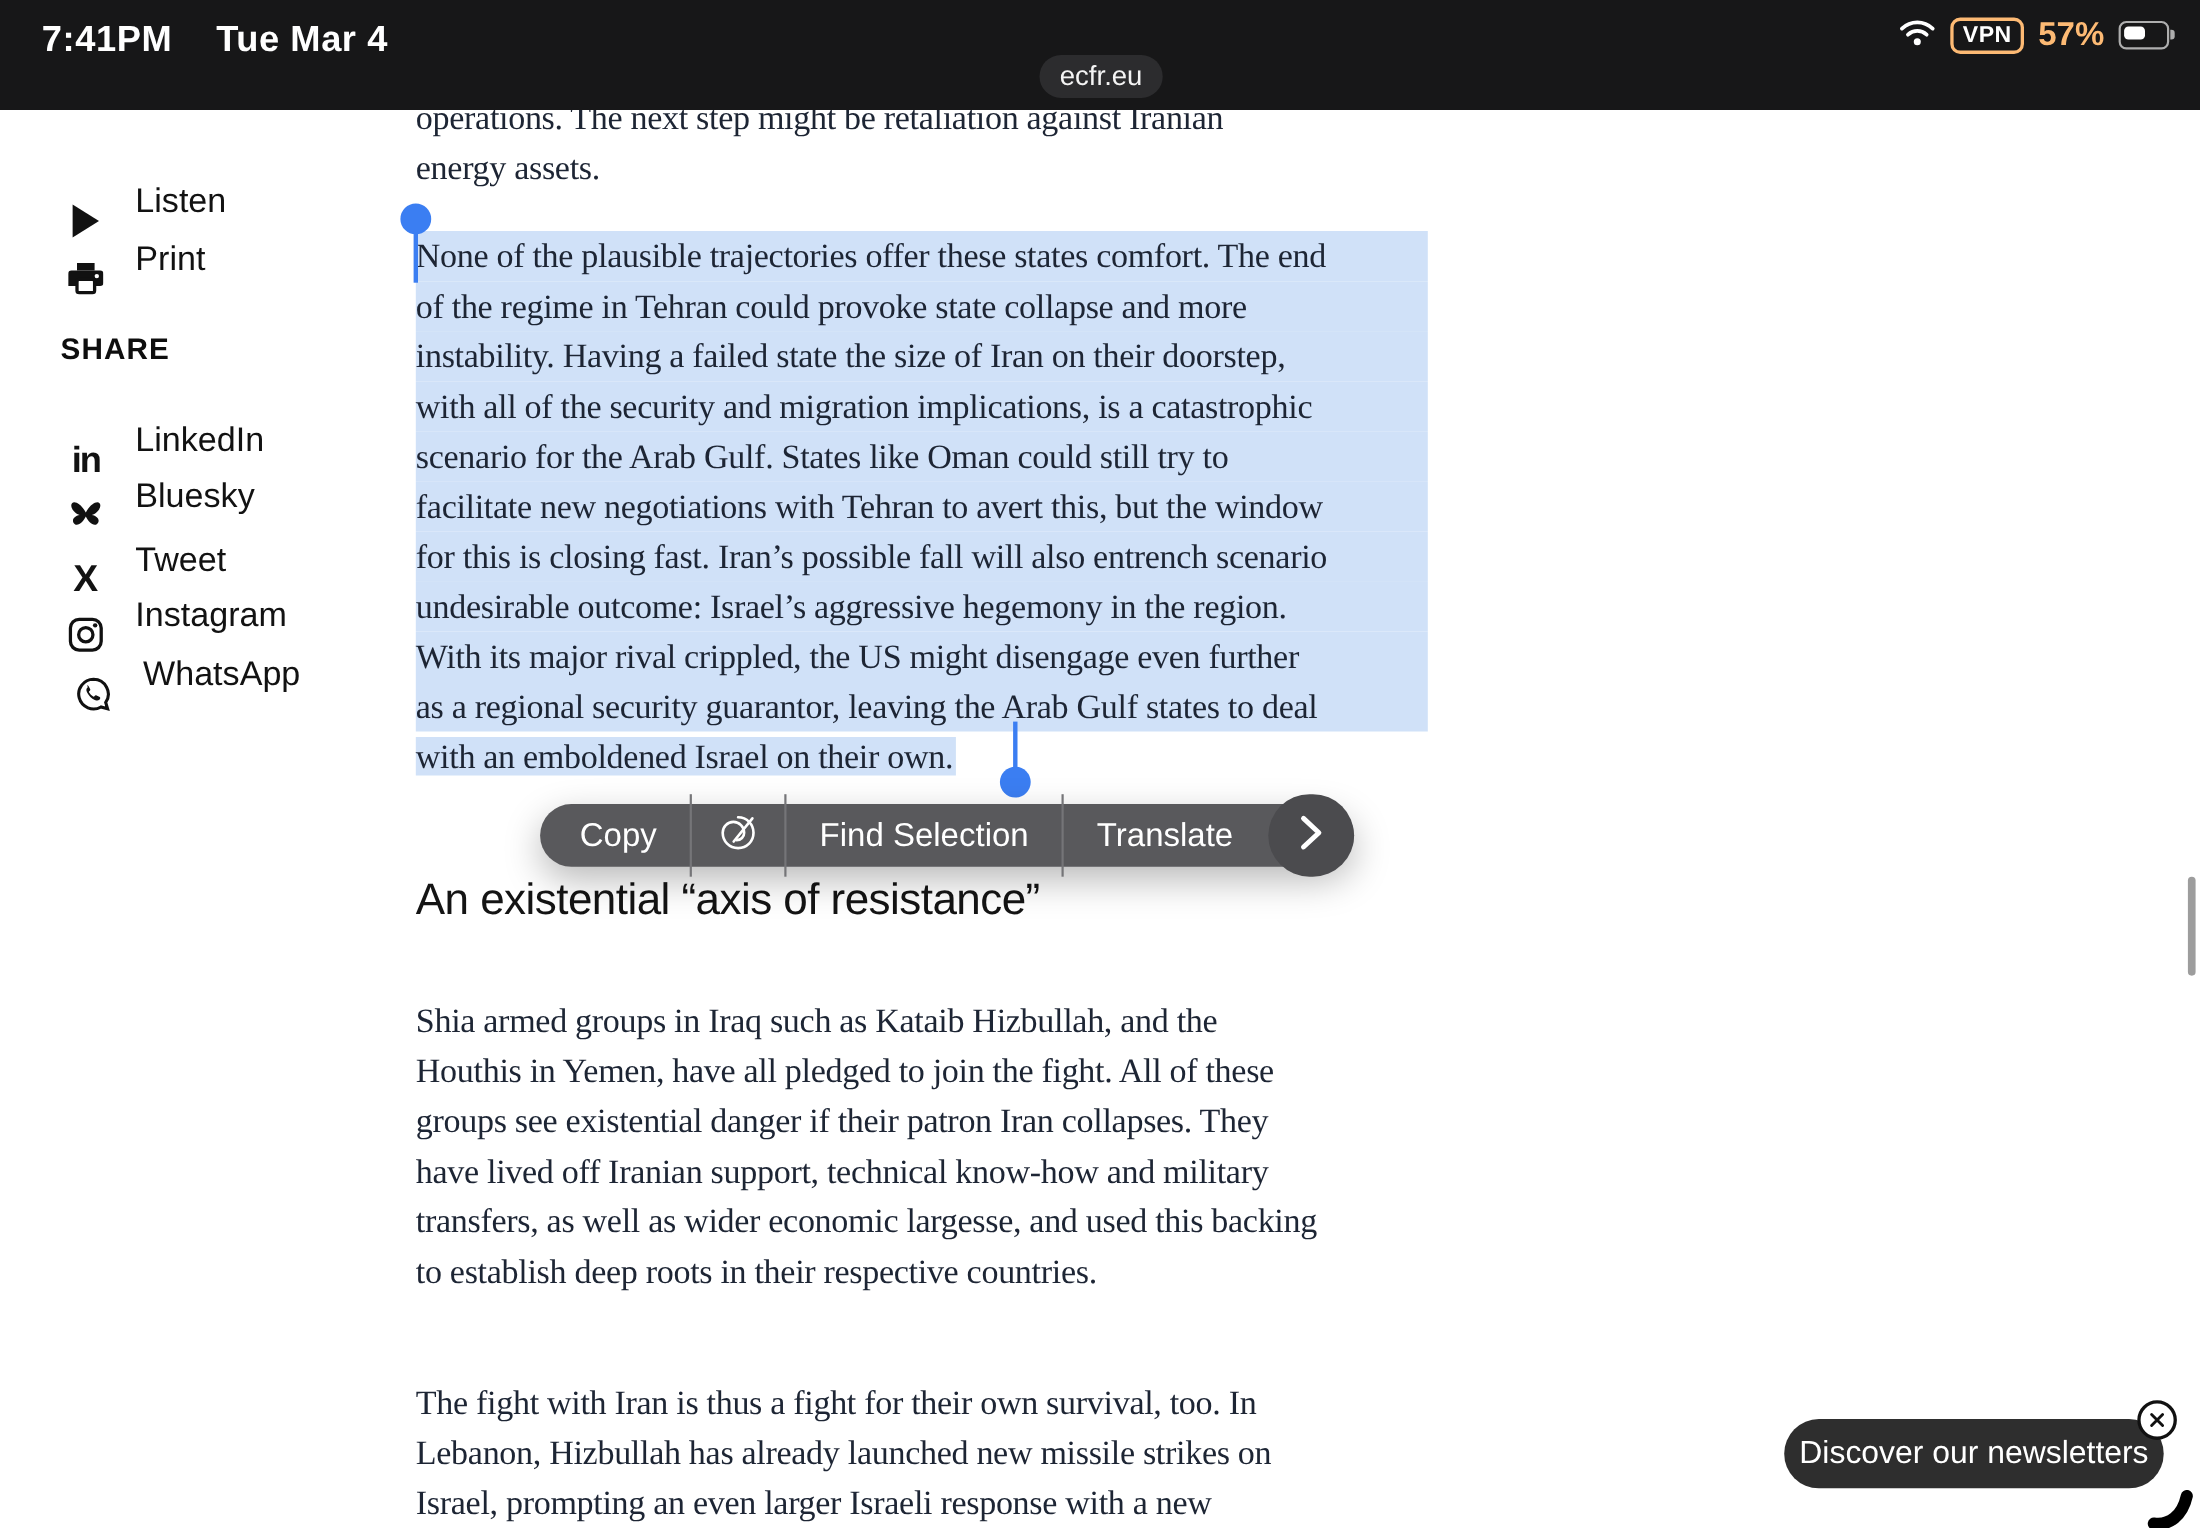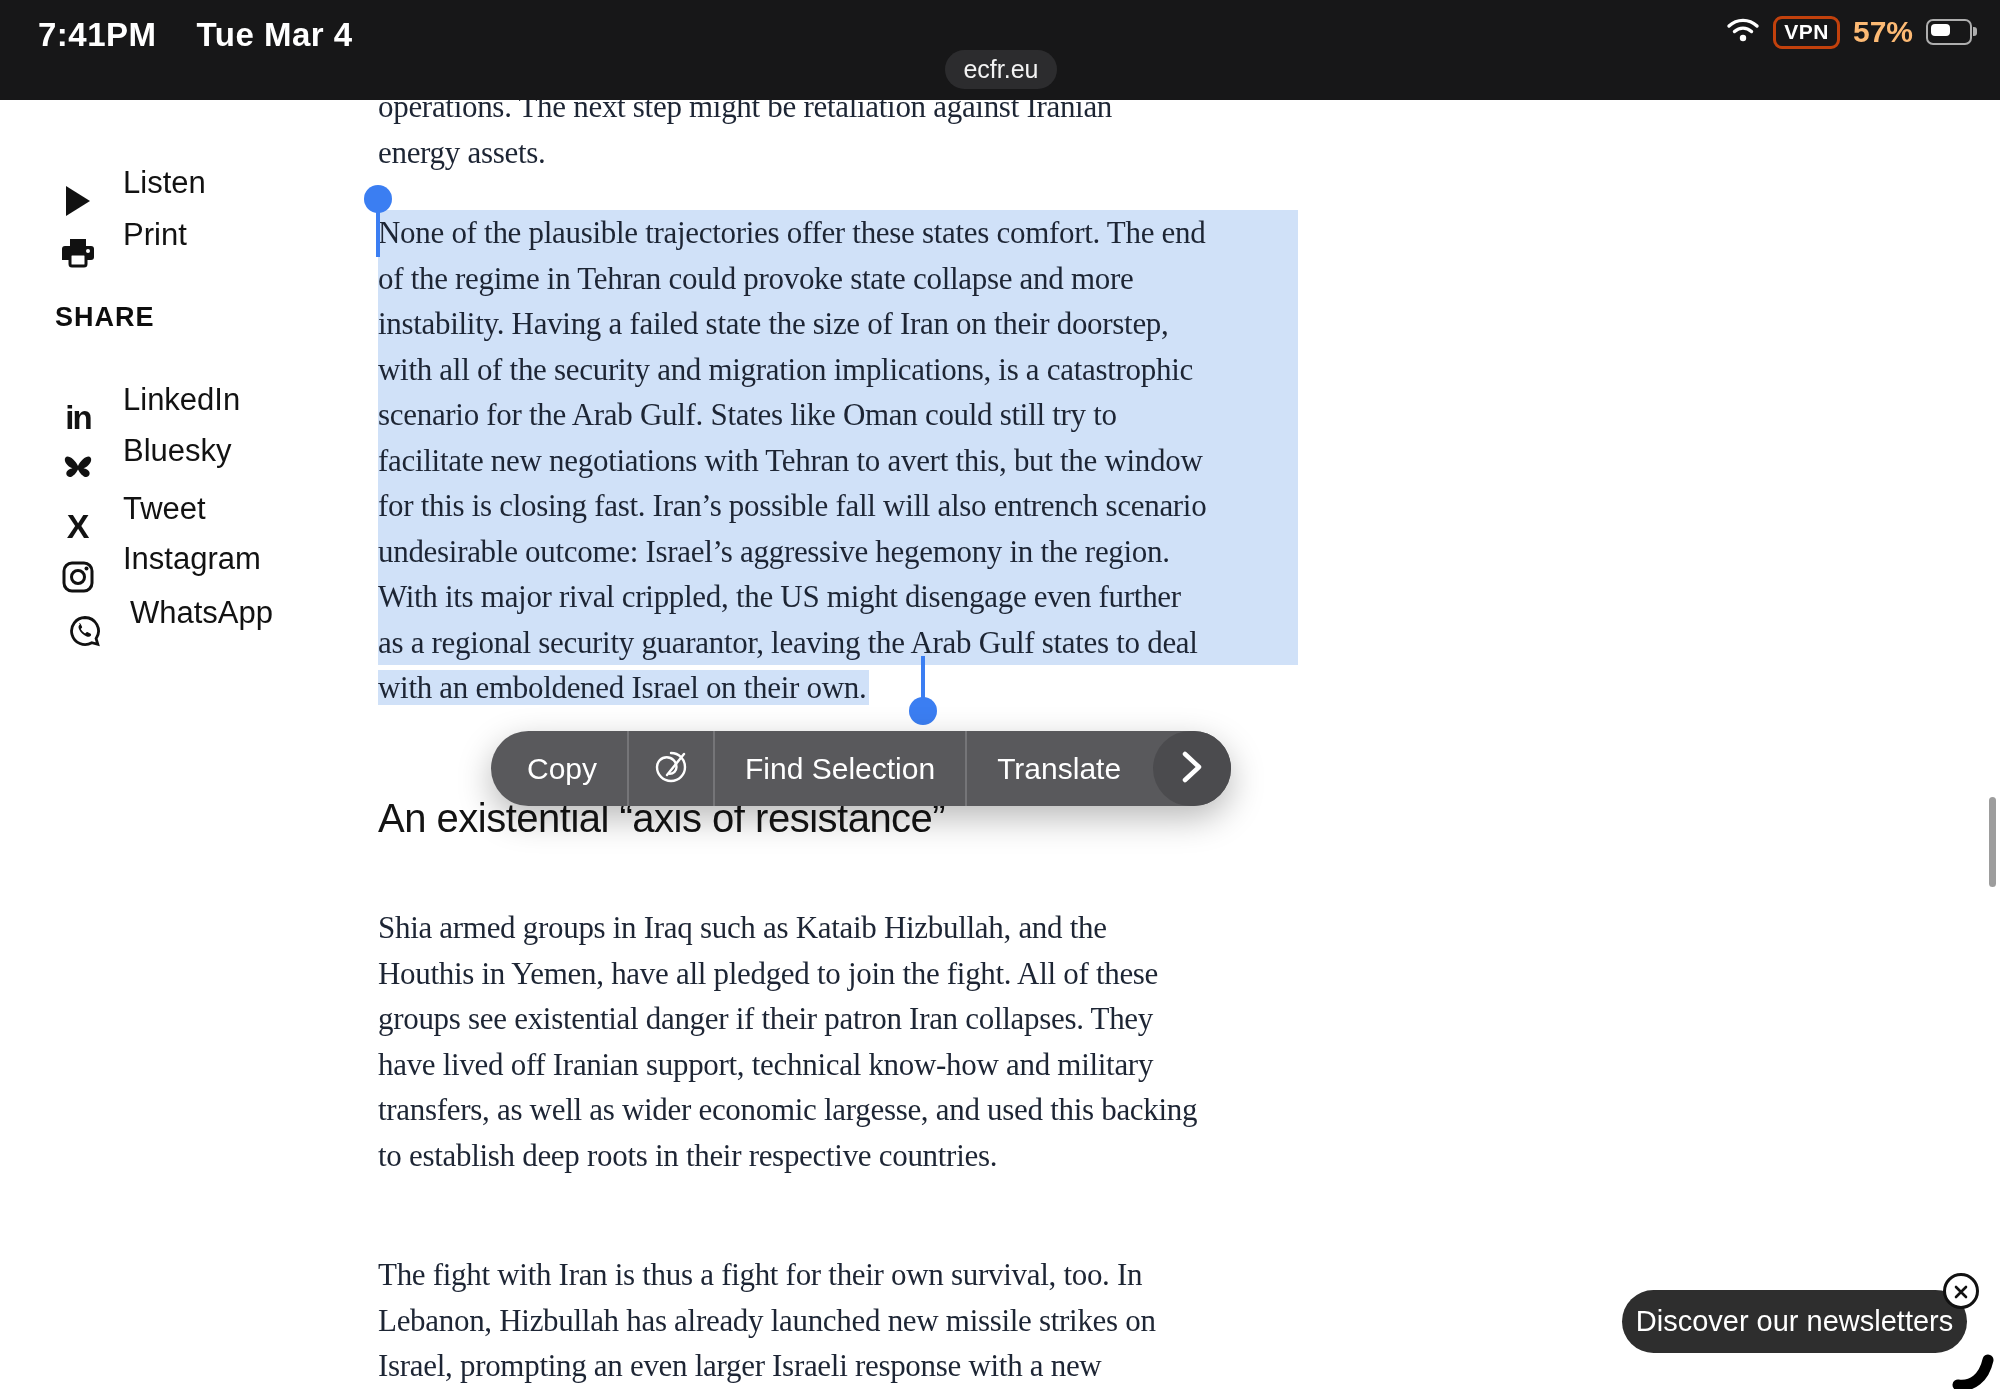--- a/index.html
+++ b/index.html
@@ -4,21 +4,21 @@
 <style>
   html,body{margin:0;padding:0;background:#fff;}
   #canvas{position:relative;width:2000px;height:1389px;background:#ffffff;overflow:hidden;
           font-family:"Liberation Sans", sans-serif;}
 
   
   .statusbar{position:absolute;left:0;top:0;width:2000px;height:100px;background:#171718;z-index:40;}
   .status-left{position:absolute;left:38px;top:16px;color:#ffffff;font-size:33px;font-weight:bold;letter-spacing:.5px;display:flex;gap:40px;}
   .status-right{position:absolute;right:28px;top:12px;display:flex;align-items:center;gap:13px;height:40px;}
   .pct{color:#fdba74;font-size:30px;font-weight:bold;}
-  .vpn-badge{border:3px solid #c2410c;border-radius:9px;color:#fff;font-size:21px;font-weight:bold;
+  .vpn-badge{border:3px solid #fdba74;border-radius:9px;color:#fff;font-size:21px;font-weight:bold;
              padding:1px 8px 2px;letter-spacing:.5px;}
   .battery{position:relative;width:42px;height:22px;border:2.5px solid rgba(255,255,255,.65);border-radius:7px;}
   .battery .fill{position:absolute;left:3px;top:3px;width:19px;height:12px;background:#fff;border-radius:4px;}
   .battery .cap{position:absolute;right:-7px;top:6px;width:4px;height:9px;background:rgba(255,255,255,.65);border-radius:0 3px 3px 0;}
   .urlpill{position:absolute;left:945px;top:50px;width:112px;height:39px;background:#2c2c2e;border-radius:20px;
            display:flex;align-items:center;justify-content:center;color:#f4f4f4;font-size:25px;}
 
   
   .side-row{position:absolute;display:flex;align-items:center;gap:22px;color:#121212;font-size:31px;}
   .side-ic{width:46px;display:flex;justify-content:center;align-items:center;margin-top:36px;}
@@ -34,21 +34,21 @@
   .aline .hl-part{background:#d0e1f8;padding-right:3px;}
 
   .heading{position:absolute;left:378px;top:792px;width:1000px;color:#141414;font-size:40px;
            line-height:52px;letter-spacing:-.5px;font-family:"Liberation Sans",sans-serif;white-space:nowrap;}
 
   
   .sel-dot{position:absolute;width:28px;height:28px;border-radius:50%;background:#3b7ef2;z-index:20;}
   .sel-stick{position:absolute;width:4px;background:#3b7ef2;z-index:20;}
 
   
-  .callout{position:absolute;left:491px;top:731px;height:75px;background:#59595c;border-radius:38px;
+  .callout{position:absolute;left:491px;top:731px;height:57px;background:#59595c;border-radius:38px;
            display:flex;align-items:center;z-index:30;box-shadow:0 12px 34px rgba(0,0,0,.28);}
   .co-item{color:#ffffff;font-size:30px;padding:0 30px;white-space:nowrap;}
   .co-item.first{padding-left:36px;}
   .co-div{width:2px;height:75px;background:#757578;}
   .co-icbox{padding:0 22px;display:flex;align-items:center;}
   .co-chev{width:78px;height:75px;margin-left:2px;background:#4b4b4e;border-radius:38px;
            display:flex;align-items:center;justify-content:center;}
 
   
   .toast{position:absolute;left:1622px;top:1290px;width:345px;height:63px;background:#2e2e2e;border-radius:32px;

